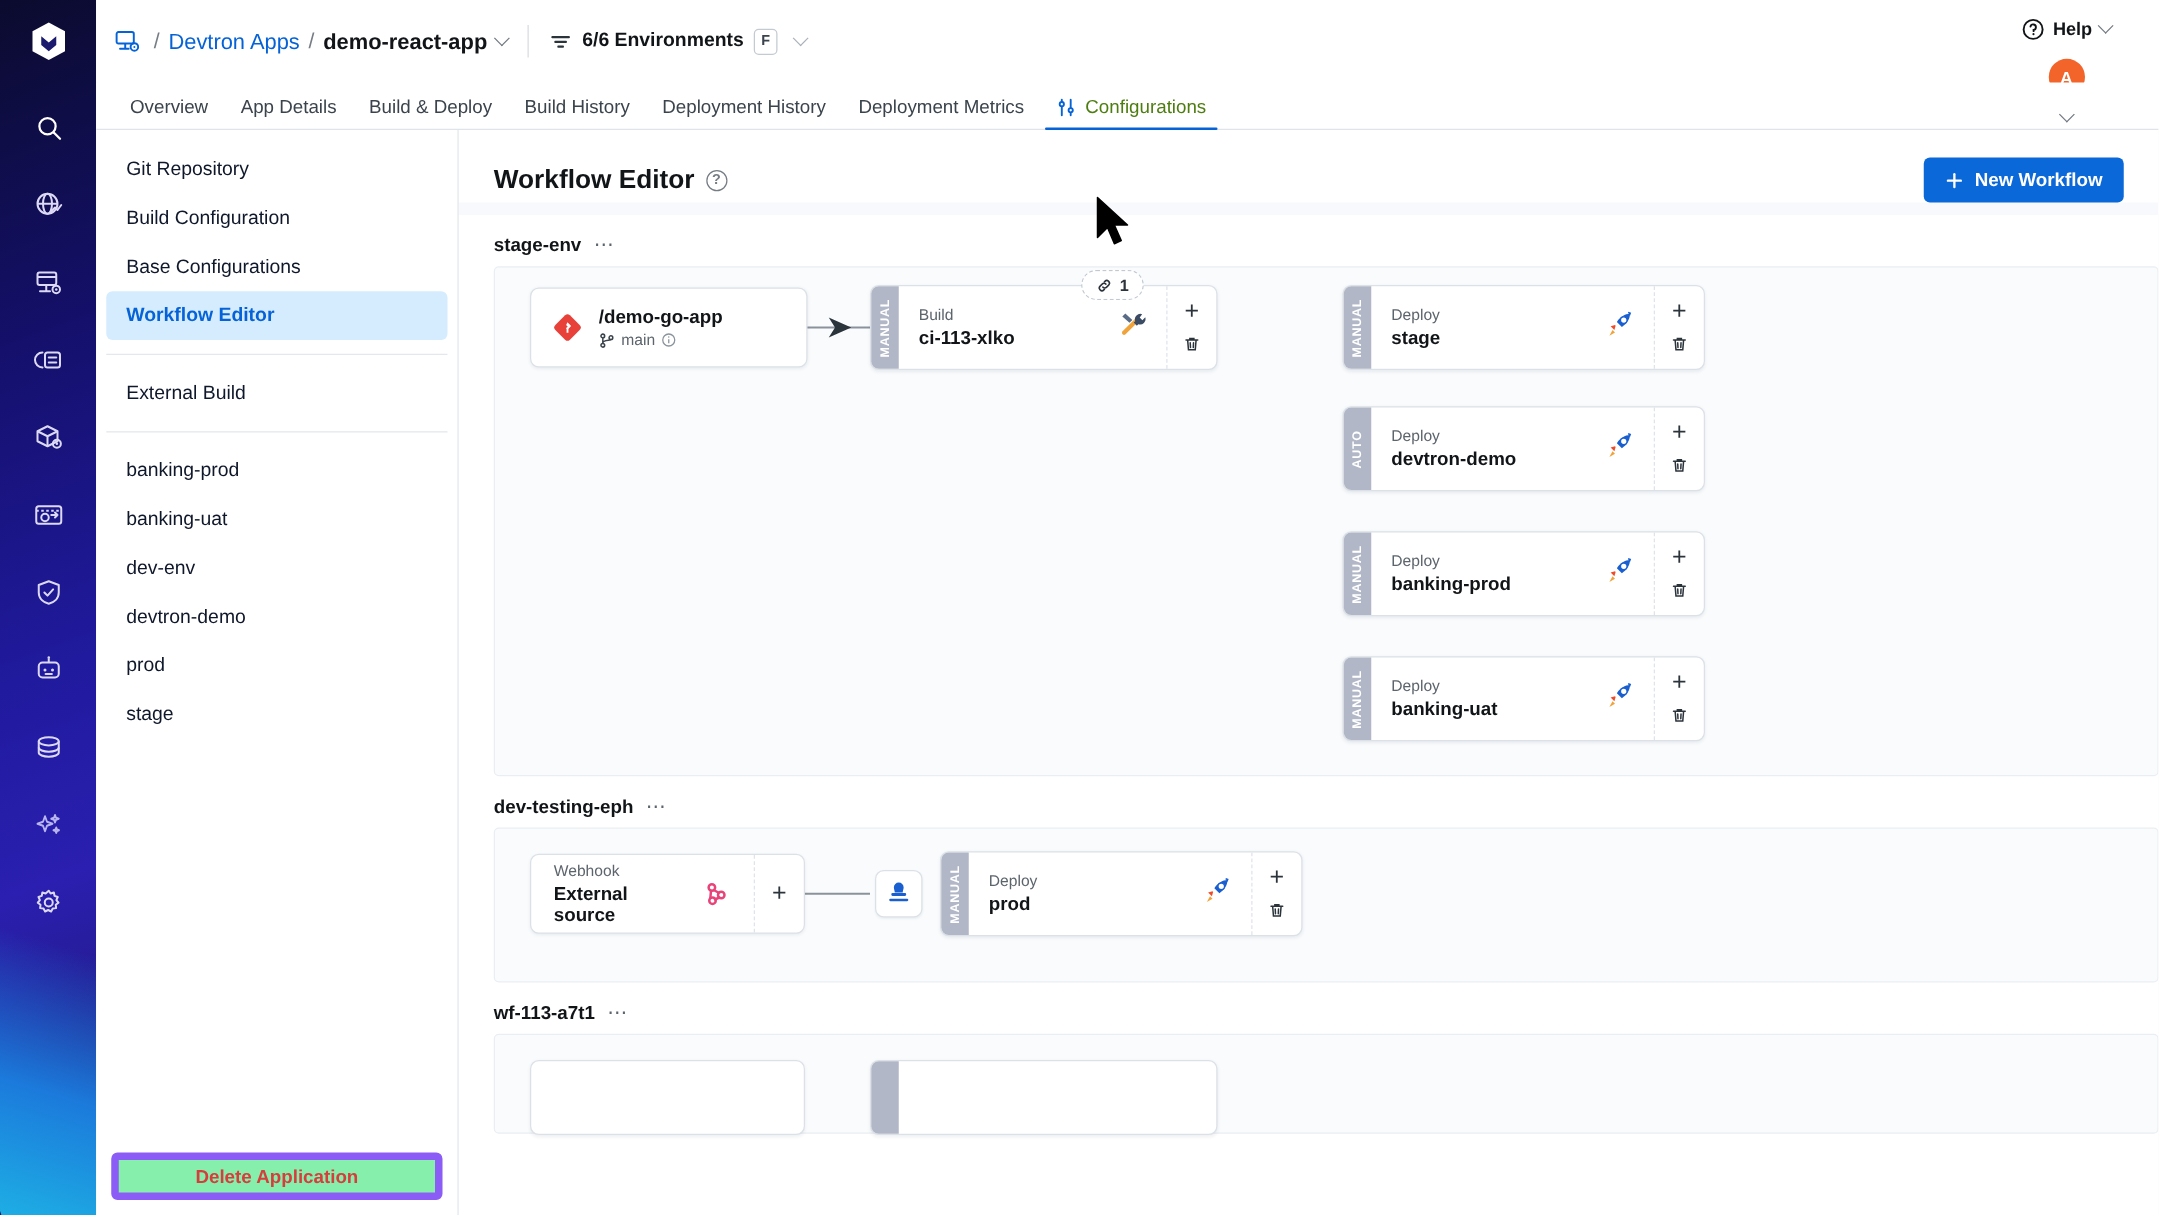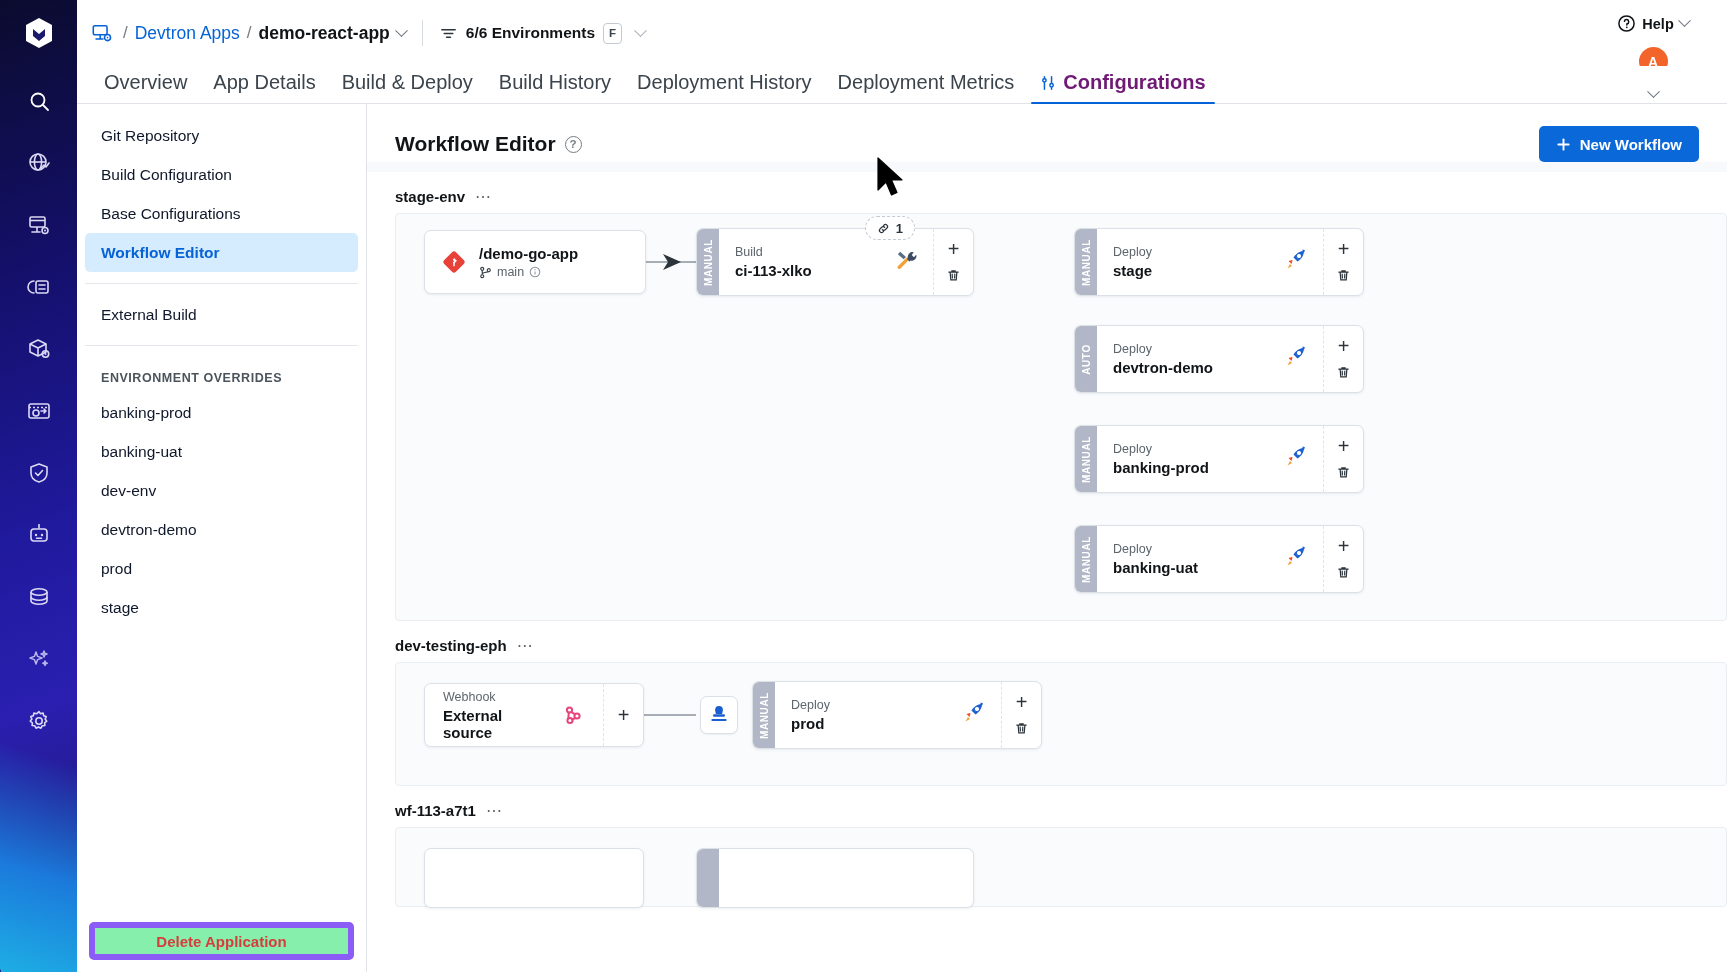--- a/index.html
+++ b/index.html
@@ -74,24 +74,24 @@
     display: flex; align-items: center; justify-content: center; font-size: 14px; font-weight: 700;
     cursor: pointer;
   }
 
   
   .tabs {
     height: 38px; flex: 0 0 38px; display: flex; align-items: flex-end; gap: 0;
     padding: 0 0 0 14px; border-bottom: 1px solid #e0e4e8; background: #fff;
   }
   .tab {
-    position: relative; padding: 0 13px 9px; font-size: 20px; color: #3b444c; cursor: pointer;
+    position: relative; padding: 0 13px 9px; font-size: 15px; color: #3b444c; cursor: pointer;
     display: flex; align-items: center; gap: 7px; white-space: nowrap; justify-content: center;
   }
-  .tab.active { color: #701a75; font-weight: 700; }
+  .tab.active { color: #4d7c0f; font-weight: 400; }
   .tab.active::after {
     content: ""; position: absolute; left: 4px; right: 4px; bottom: -1px; height: 2.5px;
     background: #0663d7; border-radius: 2px;
   }
 
   
   .body { flex: 1 1 auto; display: flex; min-height: 0; }
 
   .side {
     width: 290px; flex: 0 0 290px; background: #fff; border-right: 1px solid #e0e4e8;
@@ -376,21 +376,20 @@
     <div class="body">
 
       <div class="side">
         <div class="side-item">Git Repository</div>
         <div class="side-item">Build Configuration</div>
         <div class="side-item">Base Configurations</div>
         <div class="side-item active">Workflow Editor</div>
         <div class="side-rule"></div>
         <div class="side-item">External Build</div>
         <div class="side-rule"></div>
-        <div class="side-head">ENVIRONMENT OVERRIDES</div>
         <div class="side-item">banking-prod</div>
         <div class="side-item">banking-uat</div>
         <div class="side-item">dev-env</div>
         <div class="side-item">devtron-demo</div>
         <div class="side-item">prod</div>
         <div class="side-item">stage</div>
         <div class="side-bottom">
           <button class="btn-danger">Delete Application</button>
         </div>
       </div>

